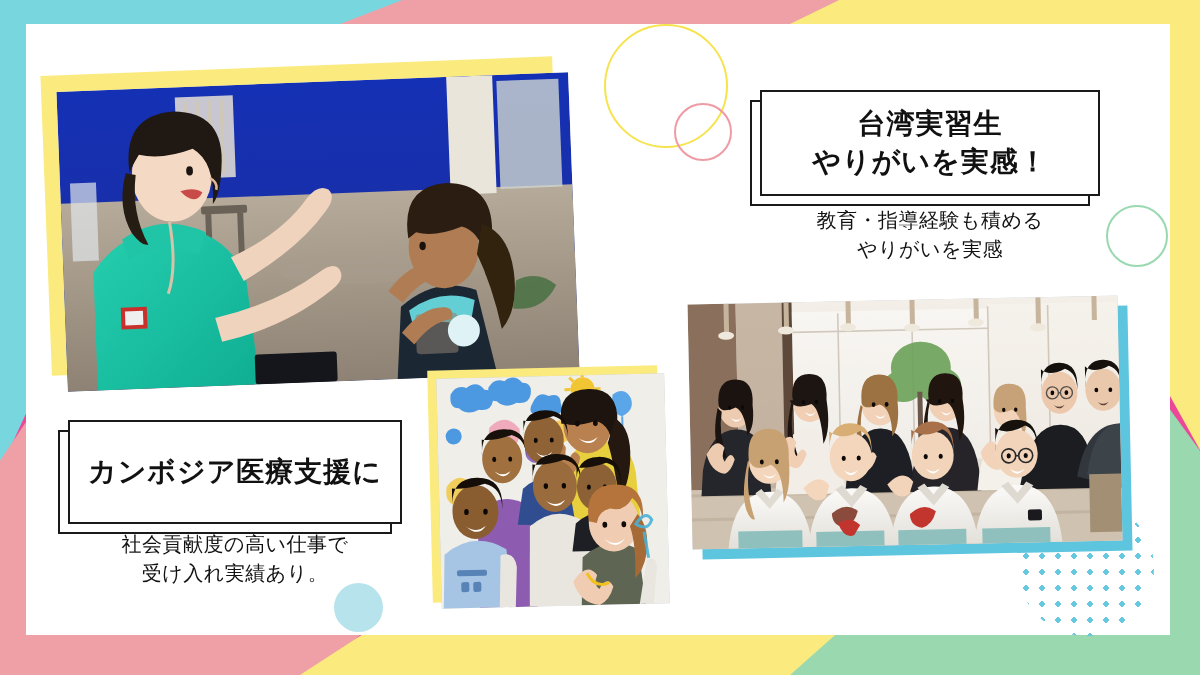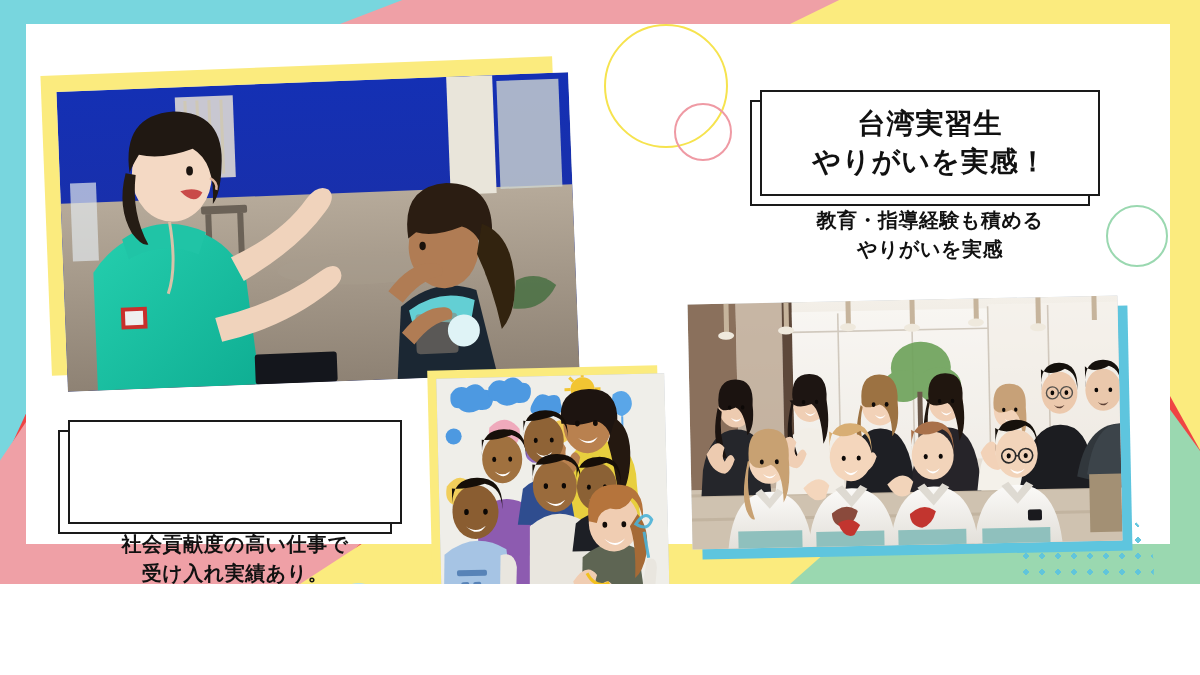--- a/index.html
+++ b/index.html
@@ -7,23 +7,23 @@
     padding: 0;
     background: #ffffff;
   }
   body {
     font-family: "Liberation Sans", "DejaVu Sans", sans-serif;
   }
 
   #slide {
     position: relative;
     width: 1200px;
-    height: 584px;
+    height: 675px;
     overflow: hidden;
-    background: #ef4444;
+    background: #ec4899;
   }
 
   
   .frame-layer {
     position: absolute;
     inset: 0;
     pointer-events: none;
   }
   .band {
     position: absolute;
@@ -204,21 +204,21 @@
     font-weight: bold;
     color: #111111;
     letter-spacing: 1px;
     line-height: 1.34;
     white-space: nowrap;
   }
   .sub-text {
     position: absolute;
     text-align: center;
     font-size: 20px;
-    font-weight: bold;
+    font-weight: normal;
     color: #111111;
     line-height: 1.45;
     letter-spacing: 0.5px;
     white-space: nowrap;
   }
 
   #callout-right { left: 760px; top: 90px; width: 340px; height: 106px; }
   #sub-right { left: 760px; top: 206px; width: 340px; }
 
   #callout-left { left: 68px; top: 420px; width: 334px; height: 104px; }
@@ -623,20 +623,21 @@
     </div>
   </div>
   <div class="sub-text" id="sub-right">
     <div>教育・指導経験も積める</div>
     <div>やりがいを実感</div>
   </div>
 
   <div class="callout" id="callout-left">
     <div class="callout-shadow"></div>
     <div class="callout-box">
+      <div class="callout-line">カンボジア医療支援に</div>
     </div>
   </div>
   <div class="sub-text" id="sub-left">
     <div>社会貢献度の高い仕事で</div>
     <div>受け入れ実績あり。</div>
   </div>
 
 </div>
 
 </body></html>

